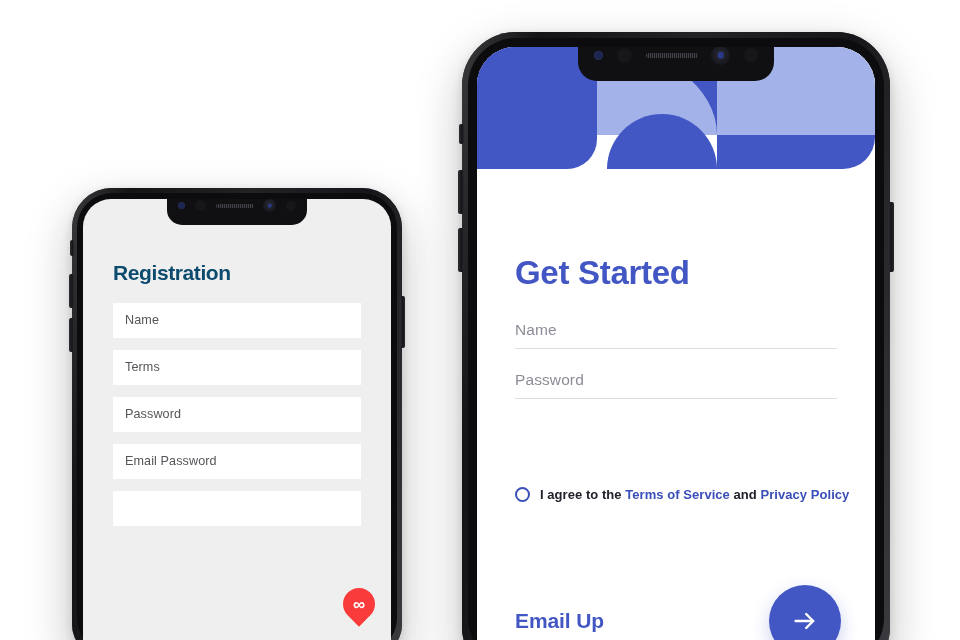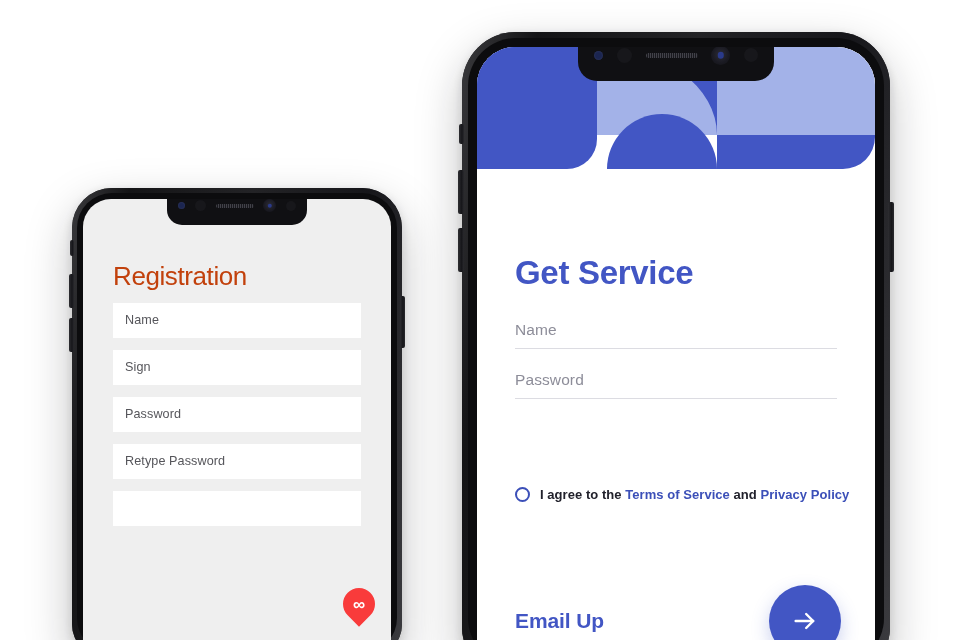--- a/index.html
+++ b/index.html
@@ -134,23 +134,23 @@
   .reg-page {
     position: absolute;
     inset: 0;
     padding: 0 30px;
     box-sizing: border-box;
   }
   .reg-title {
     position: absolute;
     left: 30px;
     top: 62px;
-    font-size: 26px;
-    font-weight: normal;
-    color: #c2410c;
+    font-size: 21px;
+    font-weight: bold;
+    color: #0c4a6e;
     letter-spacing: -0.4px;
     white-space: nowrap;
   }
   .reg-fields {
     position: absolute;
     left: 30px;
     right: 30px;
     top: 104px;
   }
   .reg-field {
@@ -344,27 +344,27 @@
       </div>
 
       <div class="reg-page">
         <div class="reg-title">Registration</div>
 
         <div class="reg-fields">
           <div class="reg-field">
             <span class="reg-field-label">Name</span>
           </div>
           <div class="reg-field">
-            <span class="reg-field-label">Sign</span>
+            <span class="reg-field-label">Terms</span>
           </div>
           <div class="reg-field">
             <span class="reg-field-label">Password</span>
           </div>
           <div class="reg-field">
-            <span class="reg-field-label">Retype Password</span>
+            <span class="reg-field-label">Email Password</span>
           </div>
           <div class="reg-field">
             
           </div>
         </div>
       </div>
     </div>
   </div>
 
   <div class="map-pin">
@@ -418,21 +418,21 @@
         <div class="notch-inner">
           <span class="sensor-dot" style="width:9px;height:9px;"></span>
           <span class="sensor-dim" style="width:15px;height:15px;"></span>
           <span class="speaker" style="width:52px;height:5px;"></span>
           <span class="camera" style="width:19px;height:19px;"></span>
           <span class="sensor-dim" style="width:14px;height:14px;"></span>
         </div>
       </div>
 
       <div class="gs-page">
-        <div class="gs-title" style="color:#4256C4;">Get Service</div>
+        <div class="gs-title" style="color:#4256C4;">Get Started</div>
 
         <div class="gs-fields">
           <div class="gs-field">
             <div class="gs-field-label">Name</div>
           </div>
           <div class="gs-field">
             <div class="gs-field-label">Password</div>
           </div>
         </div>
 

